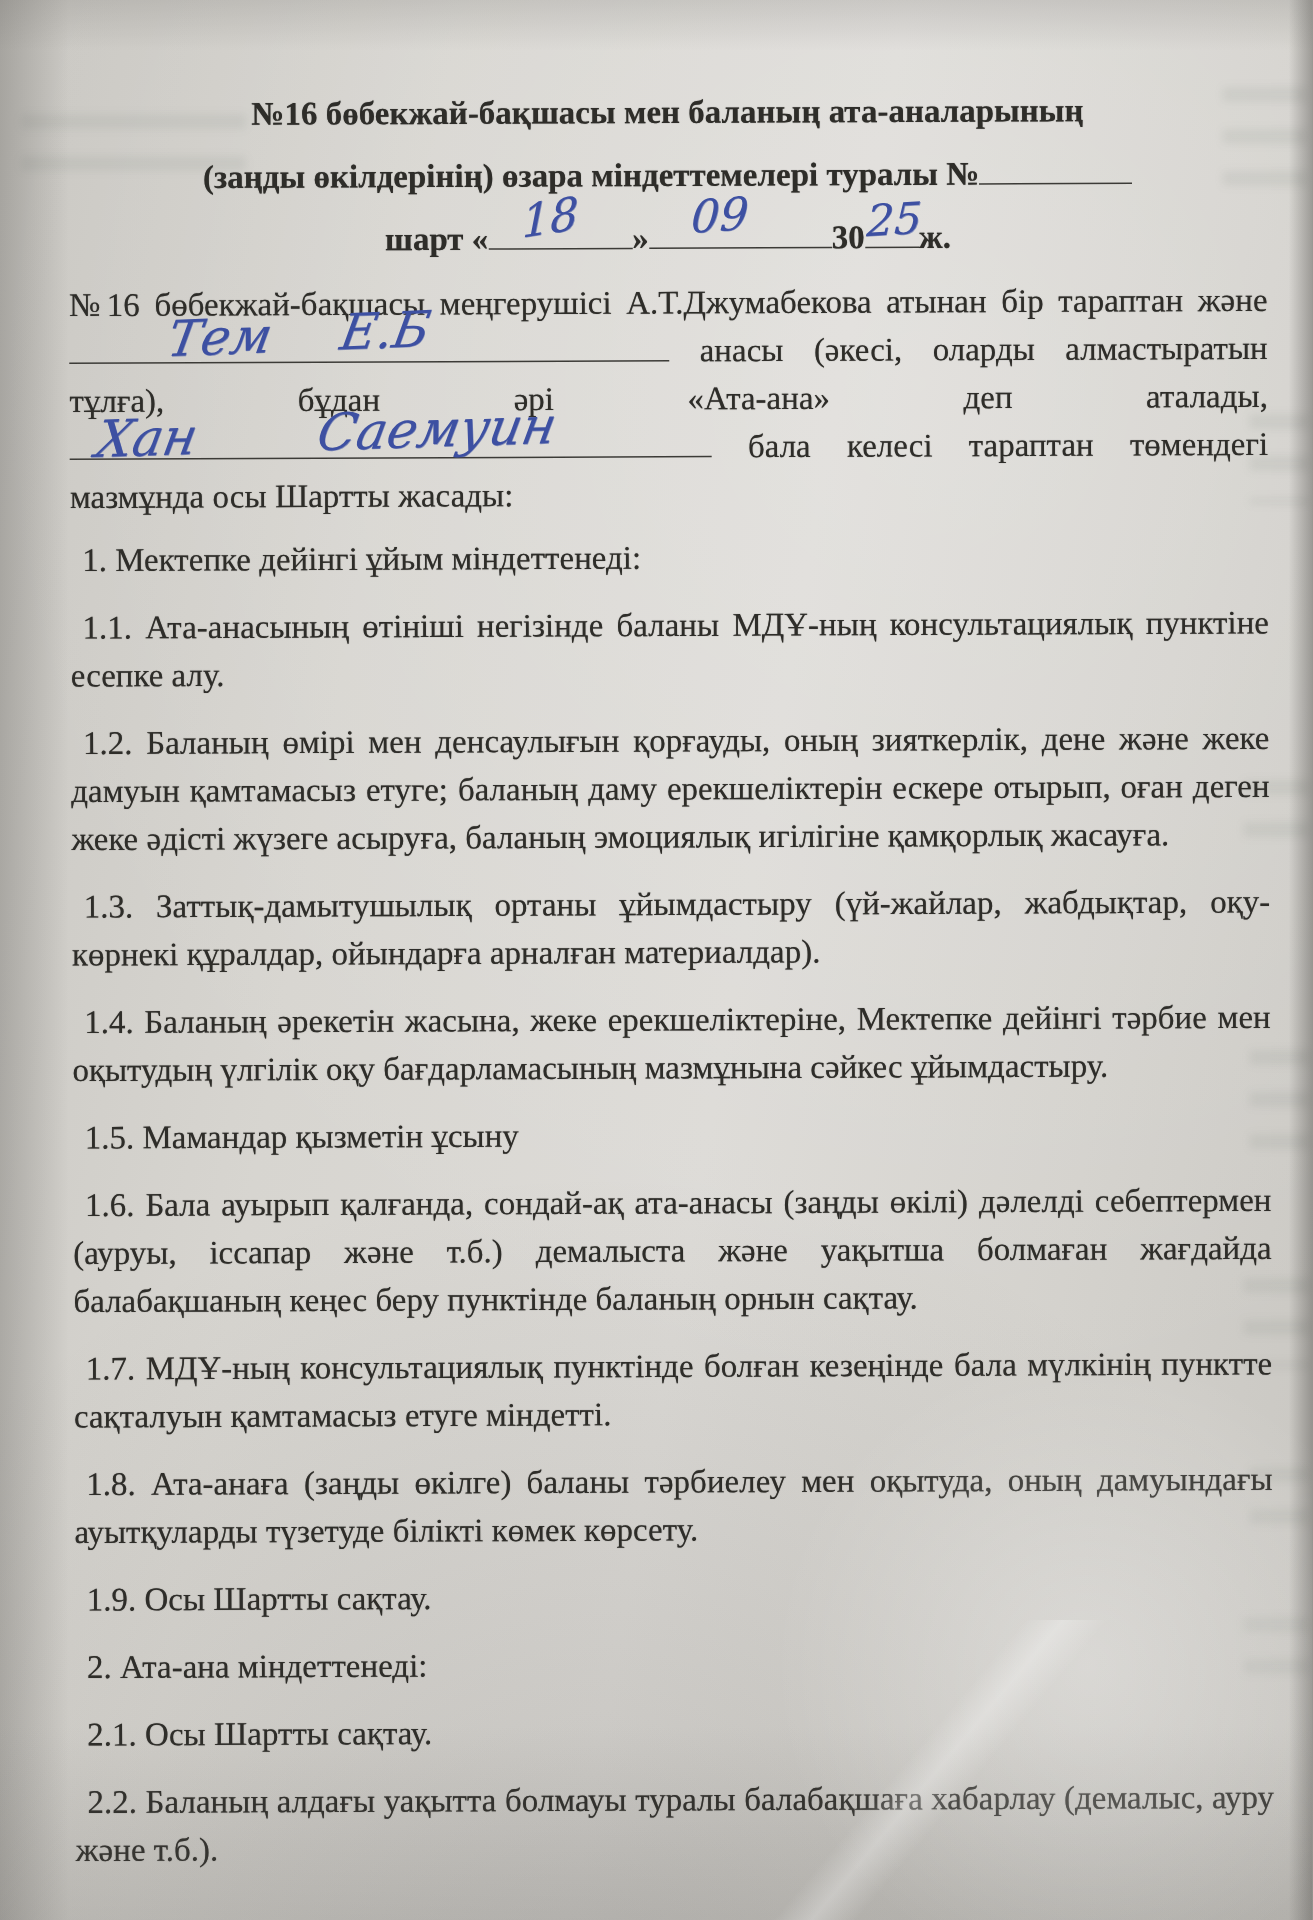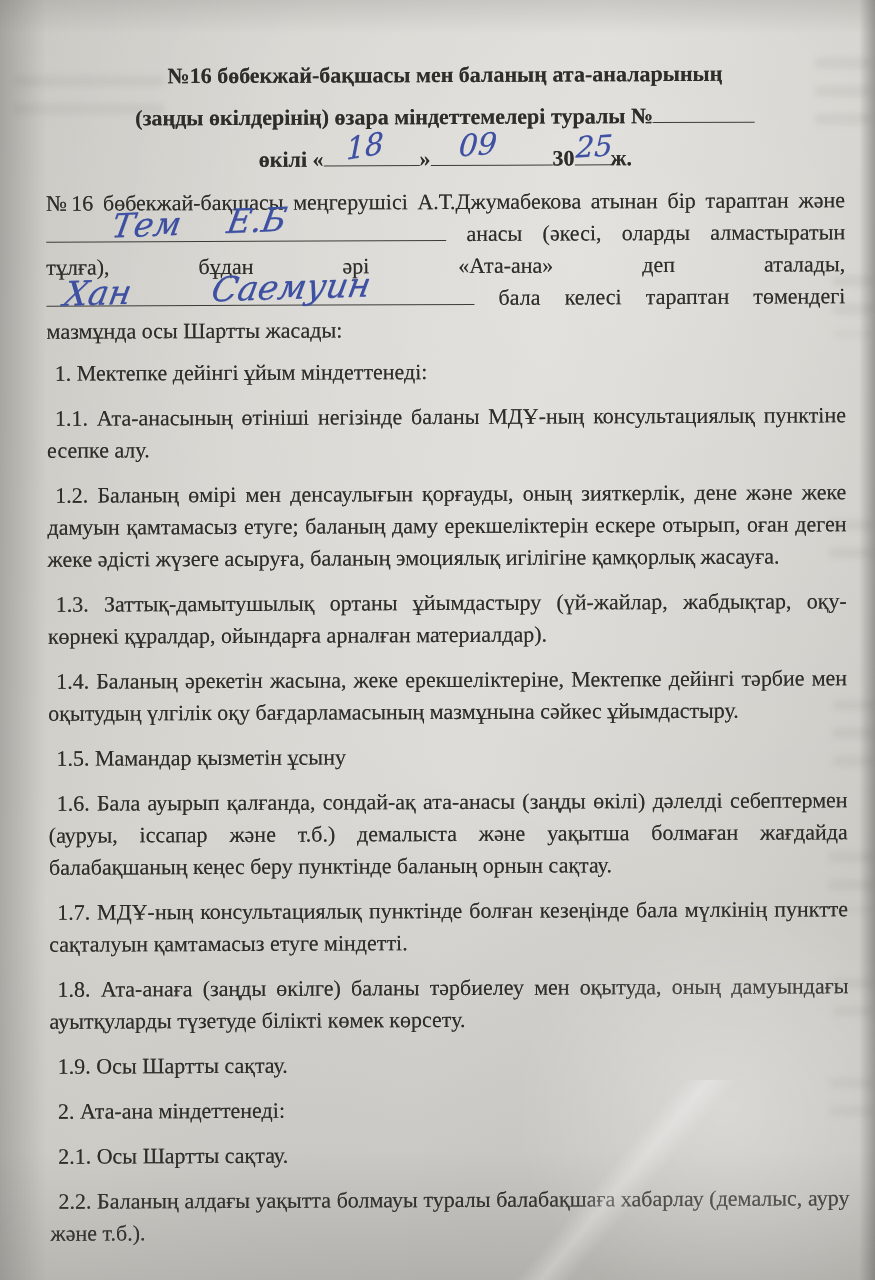--- a/index.html
+++ b/index.html
@@ -99,21 +99,21 @@
   <div class="bleed bleed-f"></div>
   <div class="bleed bleed-g"></div>
   <div class="bleed bleed-h"></div>
 
   <div class="content">
 
     <p class="title-line">№16  бөбекжай-бақшасы мен баланың ата-аналарының</p>
 
     <p class="title-line"><span>(заңды өкілдерінің) өзара міндеттемелері туралы №</span><span class="blank blank-number"></span></p>
 
-    <p class="title-line title-line3"><span>өкілі</span>&nbsp;<span>«</span><span class="blank blank-day"><span class="hw hw-day">18</span></span><span>»</span><span class="blank blank-month"><span class="hw hw-month">09</span></span><span>30</span><span class="blank blank-year"><span class="hw hw-year">25</span></span><span>ж.</span></p>
+    <p class="title-line title-line3"><span>шарт</span>&nbsp;<span>«</span><span class="blank blank-day"><span class="hw hw-day">18</span></span><span>»</span><span class="blank blank-month"><span class="hw hw-month">09</span></span><span>30</span><span class="blank blank-year"><span class="hw hw-year">25</span></span><span>ж.</span></p>
 
     <p class="para intro"><span>№16 бөбекжай-бақшасы  меңгерушісі А.Т.Джумабекова  атынан бір тараптан және</span>
       <span class="blank blank-parent"><span class="hw hw-parent">Тем Е.Б</span></span>
       <span>анасы (әкесі, оларды алмастыратын тұлға), бұдан әрі «Ата-ана» деп аталады,</span>
       <span class="blank blank-child"><span class="hw hw-child">Хан Саемуин</span></span>
       <span>бала келесі тараптан төмендегі мазмұнда осы Шартты жасады:</span></p>
 
     <p class="para section-para">1. Мектепке дейінгі ұйым міндеттенеді:</p>
     <p class="para section-para">1.1. Ата-анасының өтініші негізінде баланы МДҰ-ның консультациялық пунктіне есепке алу.</p>
     <p class="para section-para">1.2. Баланың өмірі мен денсаулығын қорғауды, оның зияткерлік, дене және жеке дамуын қамтамасыз етуге; баланың даму ерекшеліктерін ескере отырып, оған деген жеке әдісті жүзеге асыруға, баланың эмоциялық игілігіне қамқорлық жасауға.</p>

